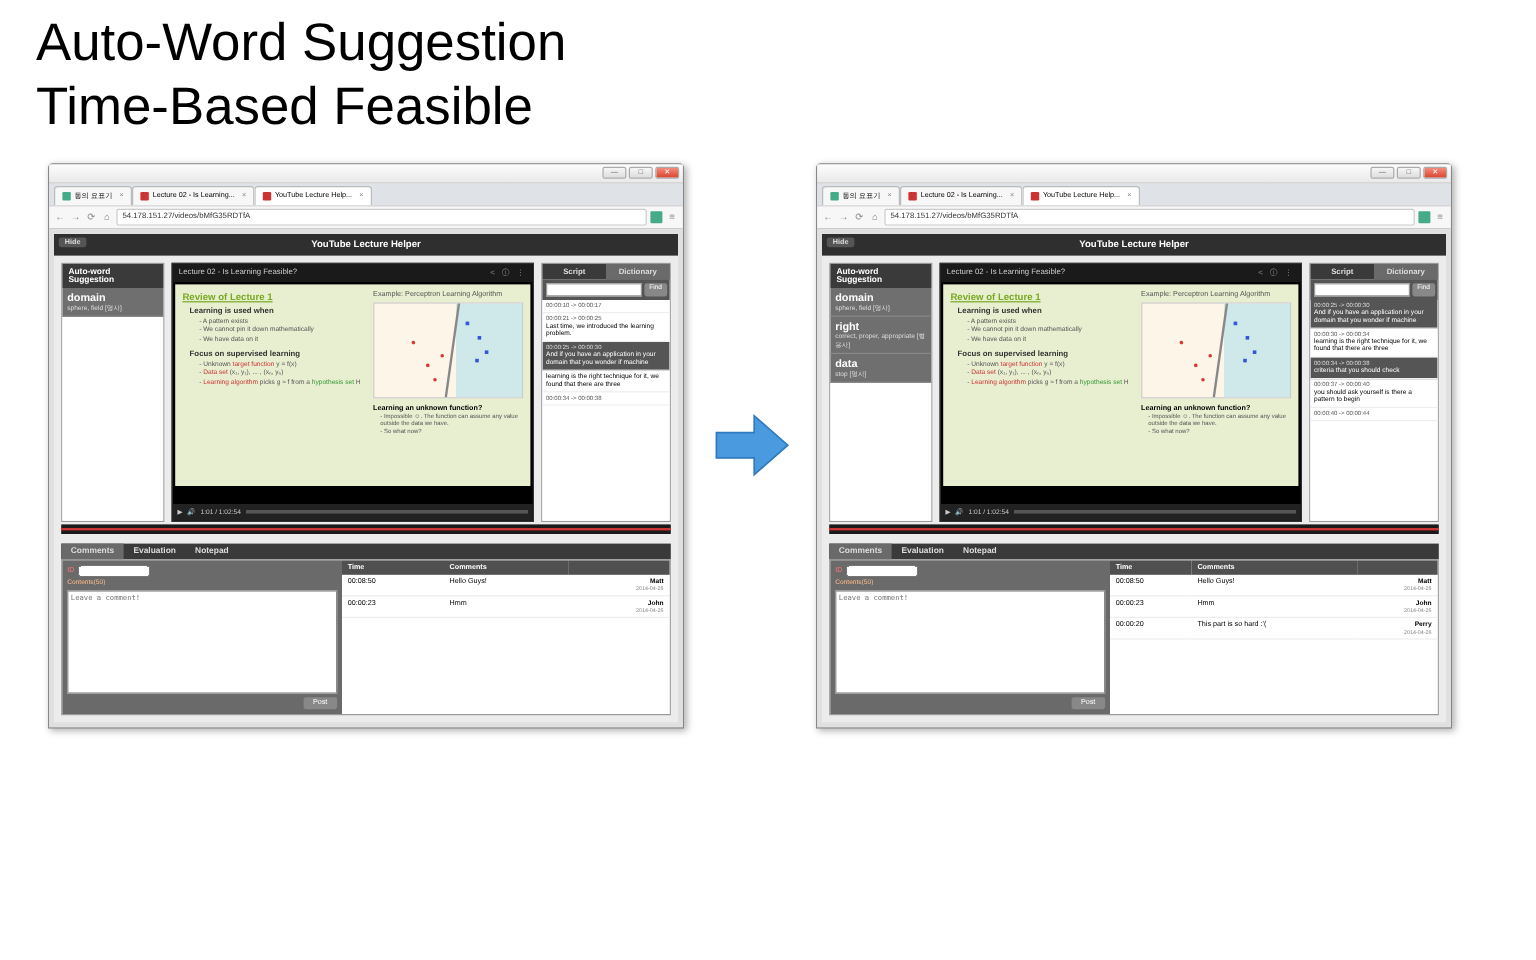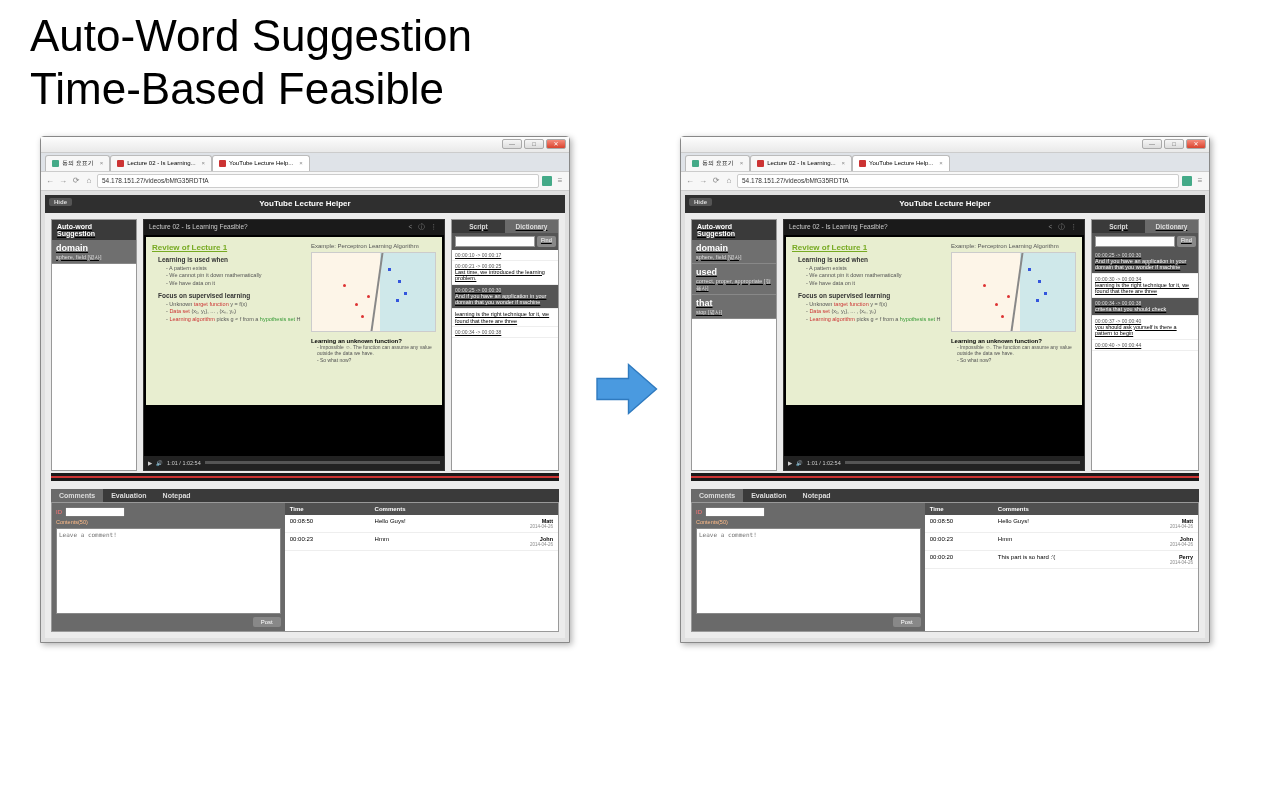--- a/index.html
+++ b/index.html
@@ -24,29 +24,29 @@
   .nav-ic{ width:10px; height:10px; color:#888; font-size:8px; text-align:center;}
   .addr-bar{ flex:1; height:14px; background:#fff; border:1px solid #ccc; border-radius:2px; padding:0 4px; font-size:6.5px; display:flex; align-items:center; color:#333;}
   .ext-ic{ width:10px; height:10px; background:#4a8; border-radius:1px;}
 
   .page { background:#e0e0e0; padding:4px;}
   .app-header{ background:#2f2f2f; color:#fff; height:18px; display:flex; align-items:center; justify-content:center; position:relative; font-size:8px; font-weight:bold;}
   .hide-btn{ position:absolute; left:4px; top:3px; background:#555; color:#ddd; font-size:6px; padding:1px 5px; border-radius:2px;}
   .app-body{ background:#ececec; padding:6px; }
   .upper{ display:flex; gap:6px; }
 
-  .panel{ background:#fff; border:1px solid #999;text-decoration:underline; }
+  .panel{ background:#fff; border:1px solid #999; }
   .panel-hd{ background:#3a3a3a; color:#fff; font-size:7px; font-weight:bold; padding:3px 5px;}
   .aw-panel{ width:86px; display:flex; flex-direction:column;}
   .aw-body{ flex:1; background:#fff; }
   .aw-word{ background:#6f6f6f; color:#fff; padding:3px 4px; border-bottom:1px solid #888;}
   .aw-word .w{ font-size:9px; font-weight:bold; display:block;}
   .aw-word .d{ font-size:5.5px; color:#ddd; line-height:1.1;}
 
-  .video-panel{ flex:1; background:#000; position:relative; height:252px; border:1px solid #333;}
+  .video-panel{ flex:1; background:#000; position:relative; height:216px; border:1px solid #333;}
   .vid-title{ background:#1a1a1a; color:#ccc; font-size:6.5px; padding:3px 5px; display:flex; justify-content:space-between;}
   .vid-title .icons{ color:#888; letter-spacing:2px;}
   .slide-content{ background:#e8eed0; margin:2px; height:168px; padding:6px; display:flex; gap:6px;}
   .slide-left{ flex:1.1; font-size:6px; color:#333;}
   .slide-left h4{ font-size:8px; text-decoration:underline; margin-bottom:4px; color:#7a2;}
   .slide-left .bul{ margin:4px 0 2px 6px; font-weight:bold; font-size:6.5px;}
   .slide-left .sub{ margin-left:14px; font-size:5.5px; color:#555; line-height:1.4;}
   .slide-left .sub .red{ color:#c33;}
   .slide-left .sub .grn{ color:#393;}
   .slide-right{ flex:0.9; font-size:5.5px;}
@@ -330,23 +330,23 @@
           <span class="hide-btn">Hide</span>
           <span>YouTube Lecture Helper</span>
         </div>
         <div class="app-body">
           <div class="upper">
             <div class="panel aw-panel">
               <div class="panel-hd">Auto-word Suggestion</div>
               <div class="aw-body" id="aw-right">
                   <div class="aw-word"><span class="w">domain</span><span class="d">sphere, field
 [명사]</span></div>
-                  <div class="aw-word"><span class="w">used</span><span class="d">correct, proper, appropriate
+                  <div class="aw-word"><span class="w">right</span><span class="d">correct, proper, appropriate
 [형용사]</span></div>
-                  <div class="aw-word"><span class="w">that</span><span class="d">stop
+                  <div class="aw-word"><span class="w">data</span><span class="d">stop
 [명사]</span></div>
                 </div>
             </div>
             <div class="video-panel">
               <div class="vid-title">
                   <span>Lecture 02 - Is Learning Feasible?</span>
                   <span class="icons">&lt; ⓘ ⋮</span>
                 </div>
               <div class="slide-content">
                 <div class="slide-left">

